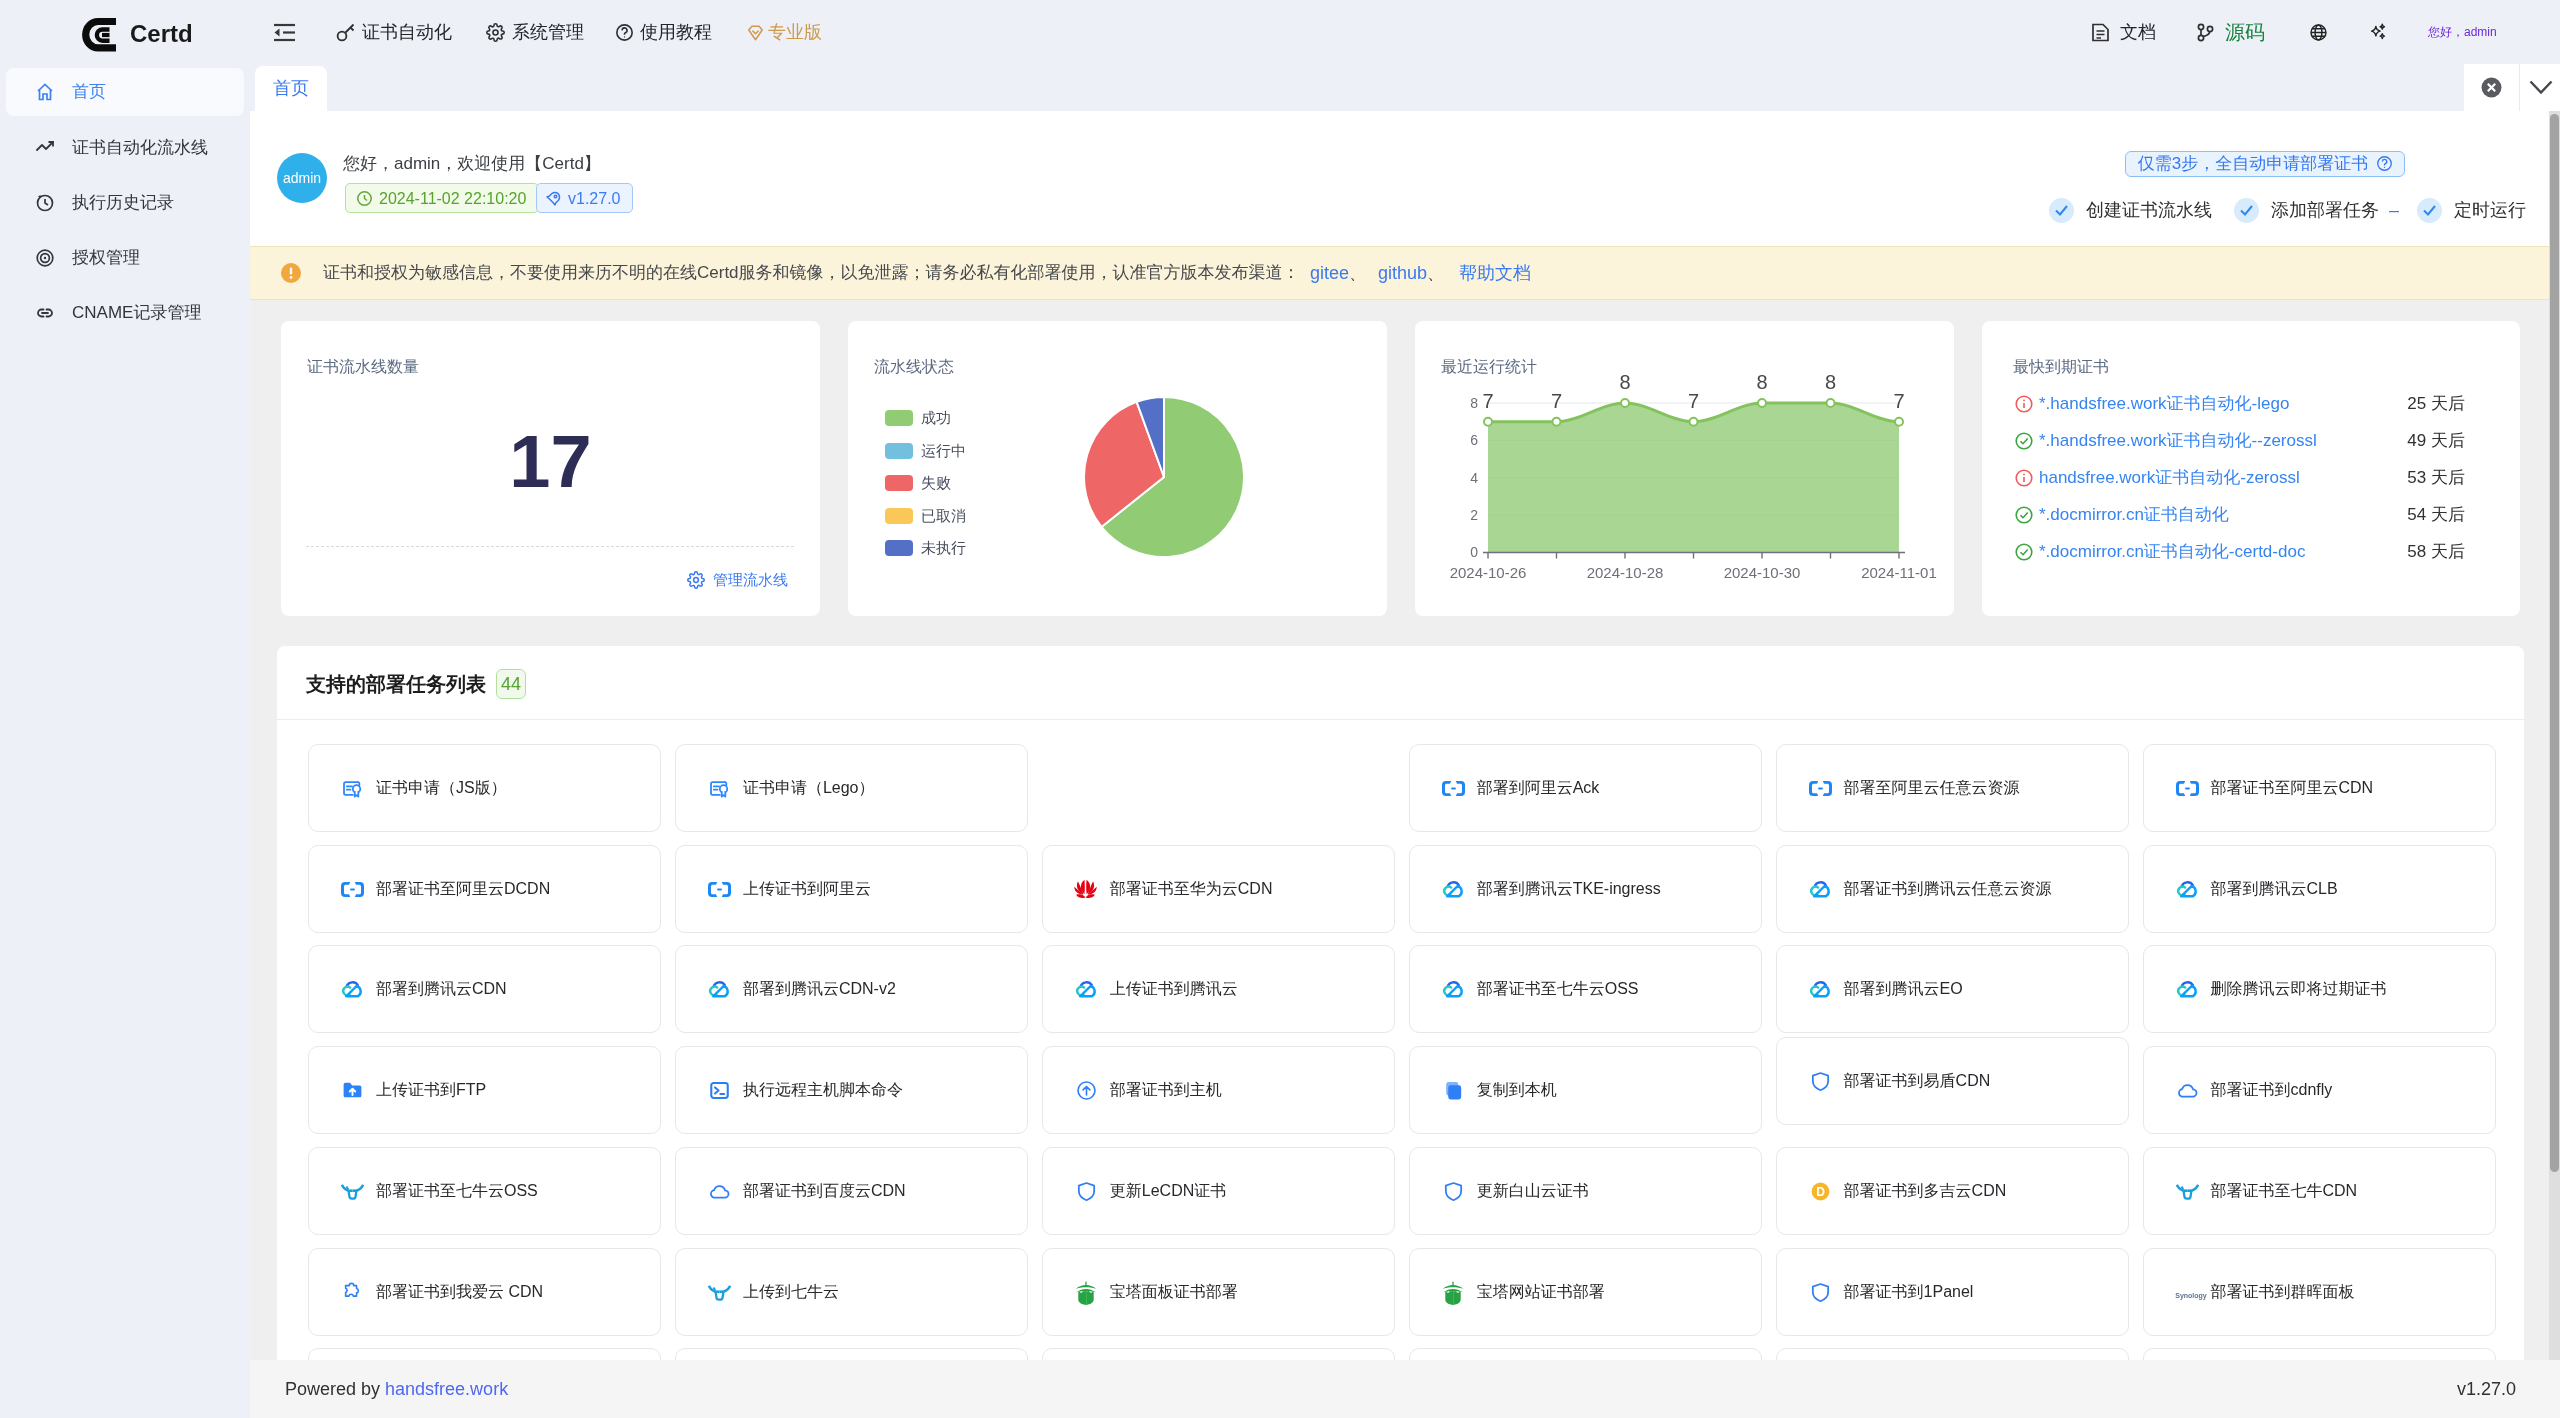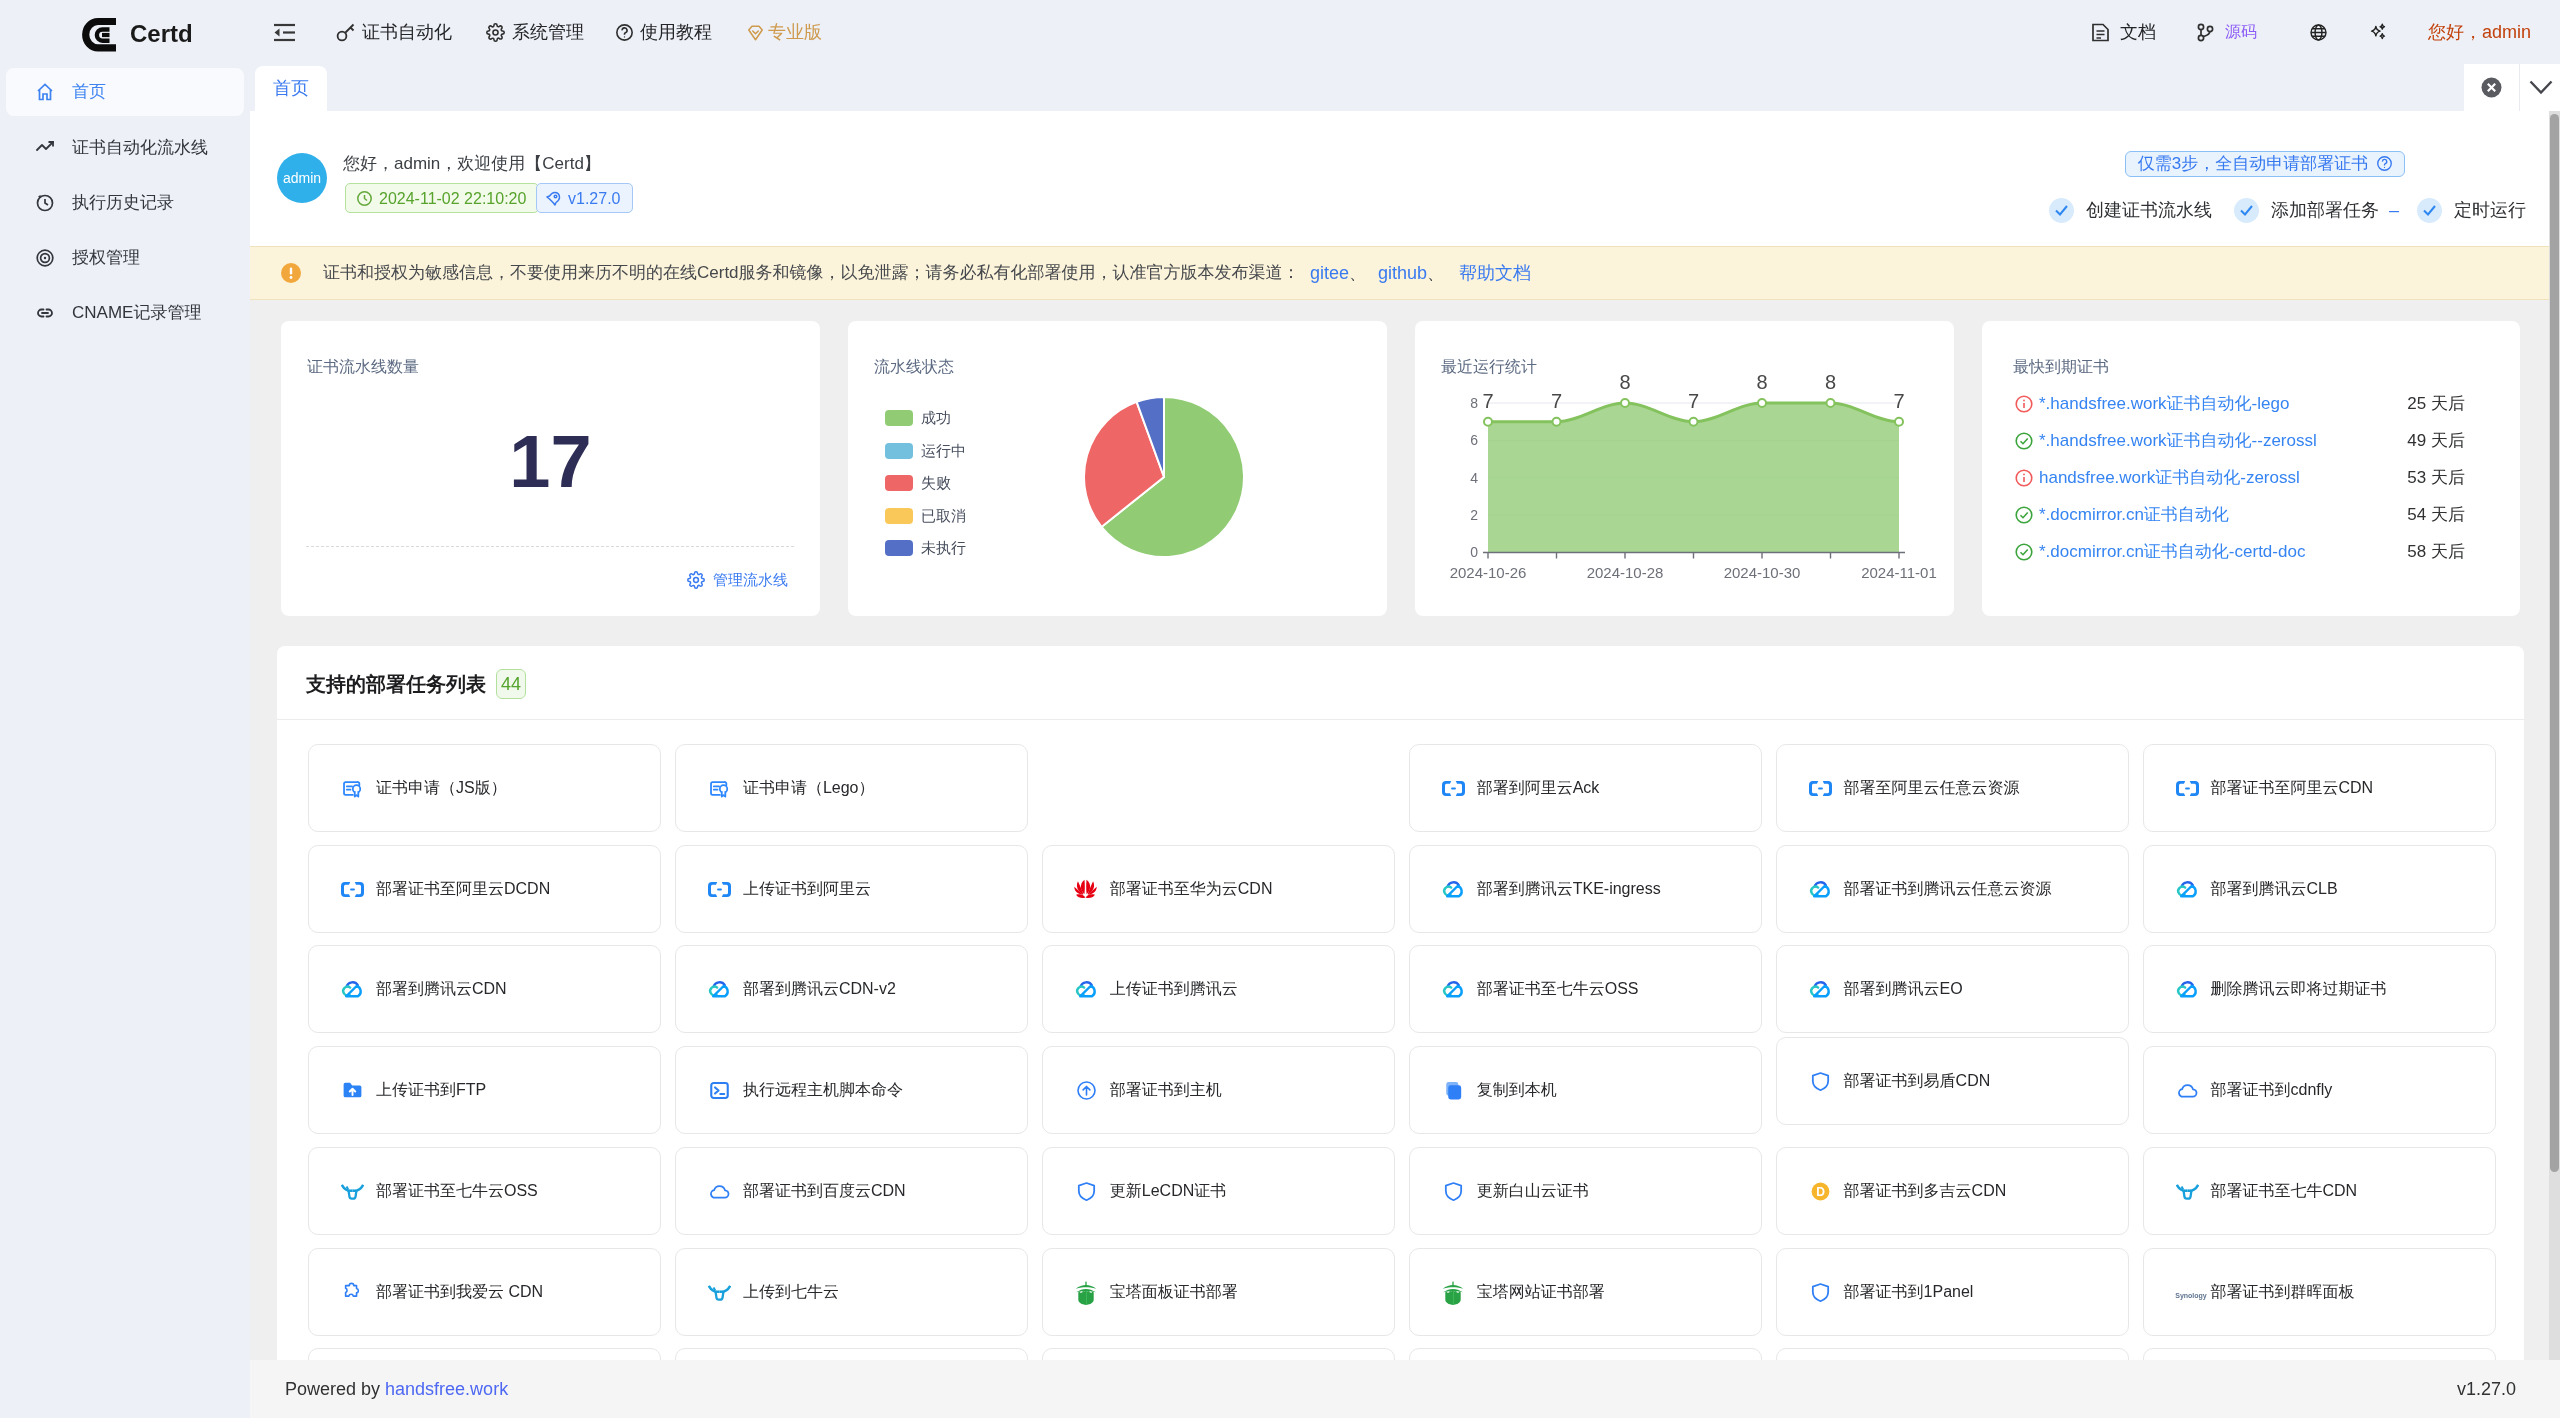--- a/index.html
+++ b/index.html
@@ -90,32 +90,32 @@
     <path d="M1 1.5 H11 L16 6.5 V17.5 H1 Z"></path>
       <path d="M4.5 8 H12.5 M4.5 11.5 H12.5 M4.5 15 H9"></path>
   </svg>
   <div class="abs navtx" style="left:2120px; top:0; line-height:64px; font-size:18px; color:#242528;">文档</div>
   <svg class="abs" style="left:2197px; top:23px;" width="17" height="19" viewBox="0 0 17 19" fill="none" stroke="#2f2f2f" stroke-width="1.7">
     <circle cx="4" cy="4" r="2.6"></circle>
       <circle cx="4" cy="15" r="2.6"></circle>
       <circle cx="13" cy="6" r="2.6"></circle>
     <path d="M4 6.6 V12.4 M12.8 8.6 C12.5 12 9 12.5 6.5 13.6"></path>
   </svg>
-  <div class="abs navtx" style="left:2225px; top:0; line-height:64px; font-size:16px; color:#8b5cf6;">源码</div>
+  <div class="abs navtx" style="left:2225px; top:0; line-height:64px; font-size:20px; color:#15803d;">源码</div>
   <svg class="abs" style="left:2310px; top:24px;" width="17" height="17" viewBox="0 0 20 20" fill="none" stroke="#222" stroke-width="1.7">
     <circle cx="10" cy="10" r="8.8"></circle>
       <ellipse cx="10" cy="10" rx="4" ry="8.8"></ellipse>
     <path d="M1.5 10 H18.5 M2.6 5.5 H17.4 M2.6 14.5 H17.4"></path>
   </svg>
   <svg class="abs" style="left:2369px; top:23px;" width="18" height="18" viewBox="0 0 21 21" fill="none" stroke="#222" stroke-width="1.7">
     <path d="M8 4 C8.4 7 9.5 8.6 13 9.5 C9.5 10.4 8.4 12 8 15 C7.6 12 6.5 10.4 3 9.5 C6.5 8.6 7.6 7 8 4 Z" stroke-linejoin="round"></path>
     <path d="M15.5 1.5 C15.7 3 16.3 3.9 18 4.3 C16.3 4.7 15.7 5.6 15.5 7.1 C15.3 5.6 14.7 4.7 13 4.3 C14.7 3.9 15.3 3 15.5 1.5 Z" stroke-linejoin="round"></path>
     <path d="M15.5 12.5 C15.7 14 16.3 14.9 18 15.3 C16.3 15.7 15.7 16.6 15.5 18.1 C15.3 16.6 14.7 15.7 13 15.3 C14.7 14.9 15.3 14 15.5 12.5 Z" stroke-linejoin="round"></path>
   </svg>
-  <div class="abs navtx" style="left:2428px; top:0; line-height:64px; font-size:18px; color:#c2410c;">您好，admin</div>
+  <div class="abs navtx" style="left:2428px; top:0; line-height:64px; font-size:12px; color:#6d28d9;">您好，admin</div>
 </div>
 <div id="tabbar" class="abs"></div>
 <div id="sidebar" class="abs">
   <div class="menu-item sel" style="top:4px;">
     <svg class="mi-ic" viewBox="0 0 18 18" fill="none" stroke="#3e83f0" stroke-width="1.7">
       <path d="M2 8 L9 1.5 L16 8"></path>
         <path d="M3.5 6.8 V16.5 H7 V11 H11 V16.5 H14.5 V6.8"></path>
     </svg>
     <span class="mi-tx">首页</span>
   </div>

